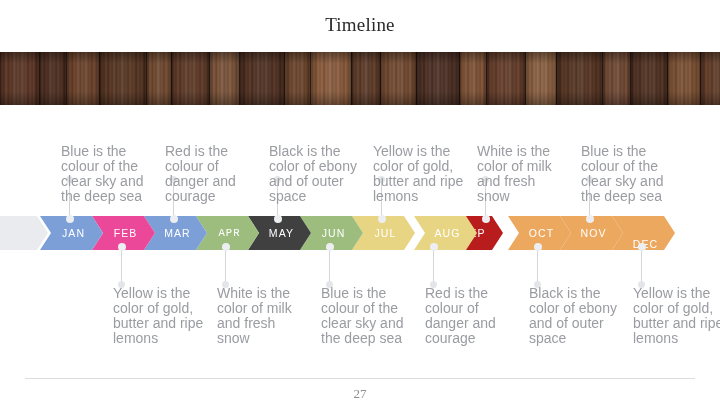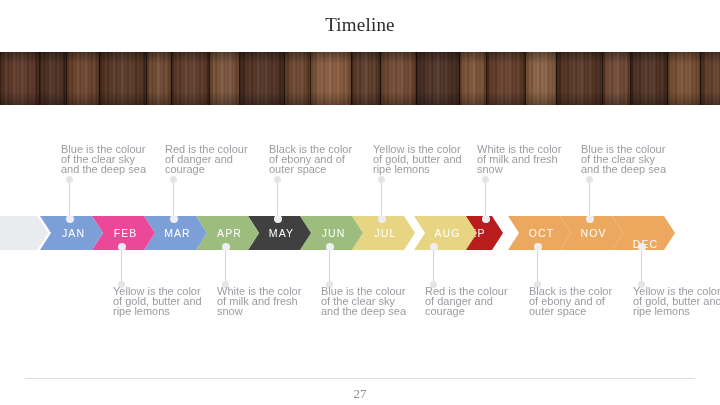--- a/index.html
+++ b/index.html
@@ -112,22 +112,22 @@
   .conn-dot.big {
     width: 8px;
     height: 8px;
     background: #eceef1;
     margin-left: -3.5px;
   }
 
   
   .callout {
     position: absolute;
-    font-size: 11px;
-    line-height: 10px;
+    font-size: 14px;
+    line-height: 15px;
     color: #9a9ca1;
     width: 92px;
   }
   .callout.top { text-align: left; }
   .callout.bottom { text-align: left; }
 
   
   .footer-rule {
     position: absolute;
     left: 25px;
@@ -212,21 +212,21 @@
   <div id="segments">
       <div class="seg" style="left: 40px; width: 63px; z-index: 20; background: rgb(125, 159, 216);">
         <span class="seg-label">JAN</span>
       </div>
       <div class="seg" style="left: 92px; width: 63px; z-index: 19; background: #ec4899;">
         <span class="seg-label">FEB</span>
       </div>
       <div class="seg" style="left: 144px; width: 63px; z-index: 18; background: rgb(125, 159, 216);">
         <span class="seg-label">MAR</span>
       </div>
-      <div class="seg" style="left: 196px; width: 63px; z-index: 17; background: rgb(157, 189, 126);">
+      <div class="seg" style="left: 196px; width: 63px; z-index: 17; background: rgb(157, 189, 126); font-family: Liberation Mono, monospace;">
         <span class="seg-label">APR</span>
       </div>
       <div class="seg" style="left: 248px; width: 63px; z-index: 16; background: #404040;">
         <span class="seg-label">MAY</span>
       </div>
       <div class="seg" style="left: 300px; width: 63px; z-index: 15; background: rgb(157, 189, 126);">
         <span class="seg-label">JUN</span>
       </div>
       <div class="seg" style="left: 352px; width: 63px; z-index: 14; background: rgb(232, 213, 131);">
         <span class="seg-label">JUL</span>

